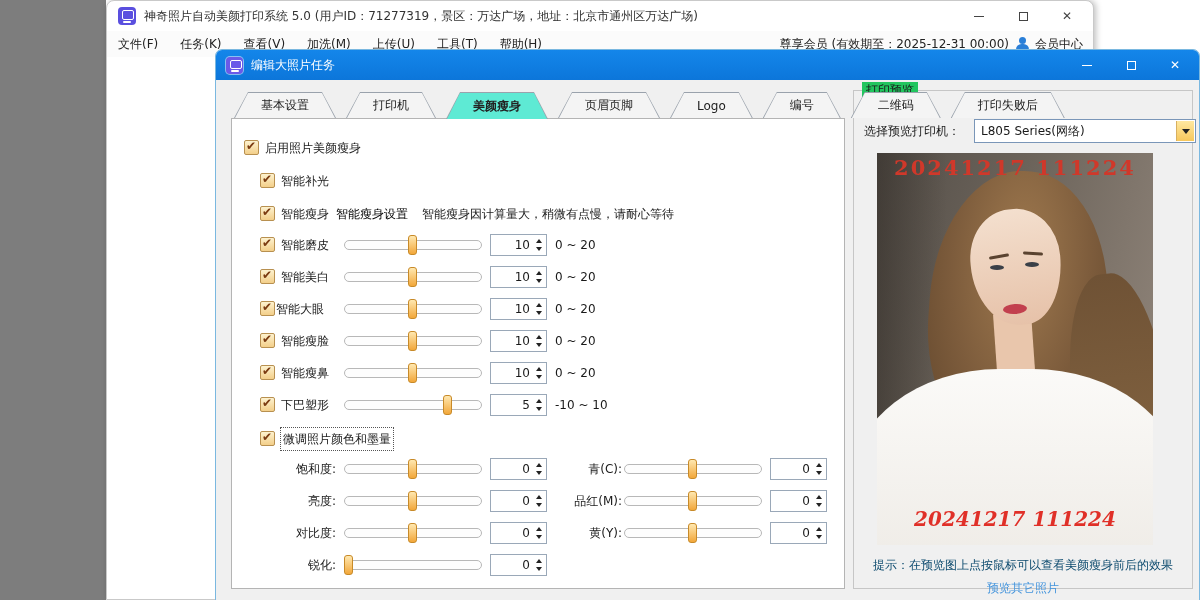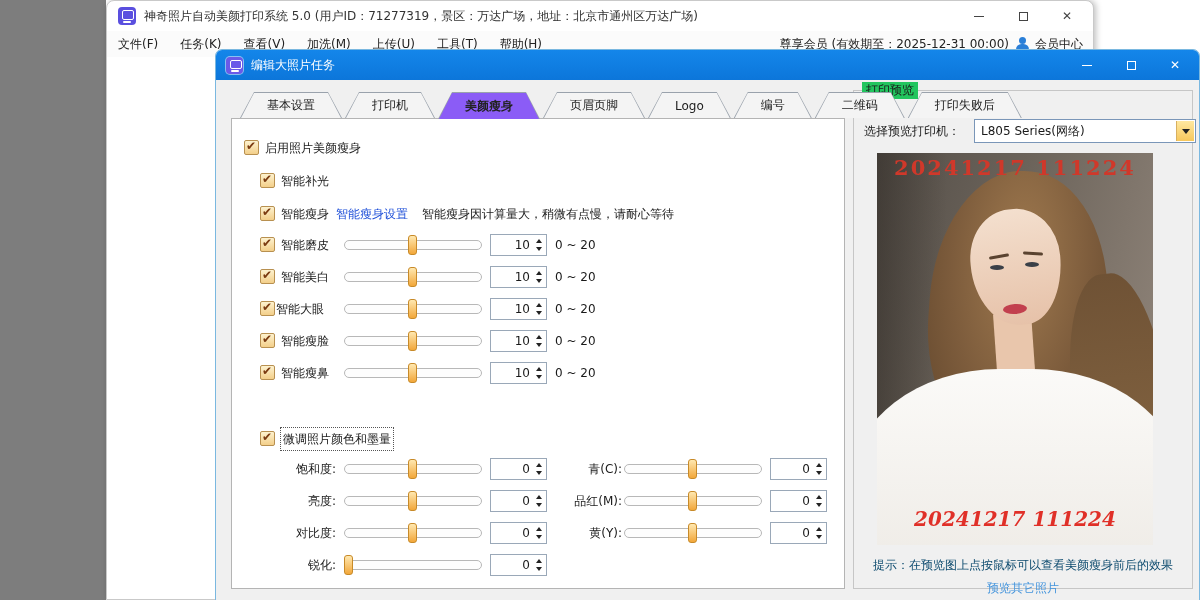--- a/index.html
+++ b/index.html
@@ -37,35 +37,35 @@
   .dlg-ico { width:17px; height:17px; margin-left:10px; background:#6a5ae8; border-radius:4px; position:relative; flex:0 0 auto; box-shadow:0 0 0 1px rgba(255,255,255,.5); }
   .dlg-ico::before { content:""; position:absolute; left:3.5px; top:3px; width:10px; height:7px; border:1.5px solid #fff; border-radius:2px; }
   .dlg-ico::after { content:""; position:absolute; left:4.5px; bottom:2px; width:8px; height:2px; background:#fff; border-radius:1px; }
   .dlg-title { margin-left:8px; color:#fff; }
   .dlg-ctrls { position:absolute; right:2px; top:0; height:30px; display:flex; }
   .dlg-btn { width:44px; height:30px; display:flex; align-items:center; justify-content:center; color:#fff; }
   .dlg-btn .glyph-min { border-top-color:#fff; }
   .dlg-btn .glyph-max { border-color:#fff; }
 
   
-  .tabs { position:absolute; left:24px; top:42px; height:27px; display:flex; gap:3px; z-index:3; }
+  .tabs { position:absolute; left:18px; top:42px; height:27px; display:flex; gap:10px; z-index:3; }
   .tab { position:relative; height:26px; background:#9aa2ac; clip-path:polygon(14px 0,calc(100% - 14px) 0,100% 100%,0 100%); padding:1px 1px 0 1px; }
   .tab-in { height:100%; background:#f4f4f4; clip-path:polygon(13px 0,calc(100% - 13px) 0,100% 100%,0 100%);
     display:flex; align-items:center; padding:0 26px; color:#222; white-space:nowrap; }
   .tab.active { height:27px; }
-  .tab.active .tab-in { background:#8b5cf6; font-weight:bold; }
+  .tab.active .tab-in { background:#5eead4; font-weight:bold; }
 
   
   .panel { position:absolute; left:15px; top:68px; width:614px; height:471px; background:#fff; border:1px solid #b4b4b4; z-index:2; }
   .row { position:absolute; left:0; width:100%; height:23px; }
   .cb { position:absolute; width:15px; height:15px; top:3px; border:1px solid #b89050; border-radius:2px;
     background:linear-gradient(180deg,#fdf2cf,#f3cf8a); }
   .cb::after { content:"\2714"; position:absolute; left:1px; top:-2px; font-size:12px; color:#7a3a10; }
   .lbl { position:absolute; top:0; line-height:22px; white-space:nowrap; }
-  .link { color:#1d4ed8; cursor:pointer; }
+  .link { color:#000000; cursor:pointer; }
   .focus-dotted { outline:1px dotted #555; padding:0 2px; }
 
   .slider { position:absolute; top:0; width:138px; height:22px; }
   .track { position:absolute; left:0; top:6px; width:100%; height:10px; background:#fdfdfd; border:1px solid #b8b8b8; border-radius:5px; }
   .thumb { position:absolute; top:1px; width:9px; height:20px; background:linear-gradient(180deg,#ffe8b0,#f2a73a);
     border:1px solid #c88a28; border-radius:3px; }
   .spin { position:absolute; top:0; width:57px; height:22px; background:#fff; border:1px solid #9aa8b8; }
   .spin-val { position:absolute; right:16px; top:0; line-height:20px; }
   .spin-arrows { position:absolute; right:2px; top:2px; width:9px; height:16px; }
   .arr-up { position:absolute; left:1px; top:2px; width:0; height:0; border-left:3.5px solid transparent; border-right:3.5px solid transparent; border-bottom:4px solid #222; }
@@ -288,20 +288,36 @@
           <div class="spin" style="left:258px;">
               <span class="spin-val">10</span>
               <span class="spin-arrows">
                 <span class="arr-up"></span>
                 <span class="arr-dn"></span>
               </span>
             </div>
           <span class="range" style="left:323px;">0 ~ 20</span>
         </div>
 
+        <div class="row" style="top:275px;">
+          <span class="cb" style="left:28px;"></span>
+          <span class="lbl" style="left:49px;">下巴塑形</span>
+          <div class="slider" style="left:112px;">
+              <div class="track"></div>
+              <div class="thumb" style="left:calc(75% - 5px);"></div>
+            </div>
+          <div class="spin" style="left:258px;">
+              <span class="spin-val">5</span>
+              <span class="spin-arrows">
+                <span class="arr-up"></span>
+                <span class="arr-dn"></span>
+              </span>
+            </div>
+          <span class="range" style="left:323px;">-10 ~ 10</span>
+        </div>
 
         <div class="row" style="top:309px;">
           <span class="cb" style="left:28px;"></span>
           <span class="lbl focus-dotted" style="left:49px;">微调照片颜色和墨量</span>
         </div>
 
         <div class="row" style="top:339px;">
           <span class="lbl-r" style="left:20px; width:84px;">饱和度:</span>
           <div class="slider" style="left:112px;">
               <div class="track"></div>

